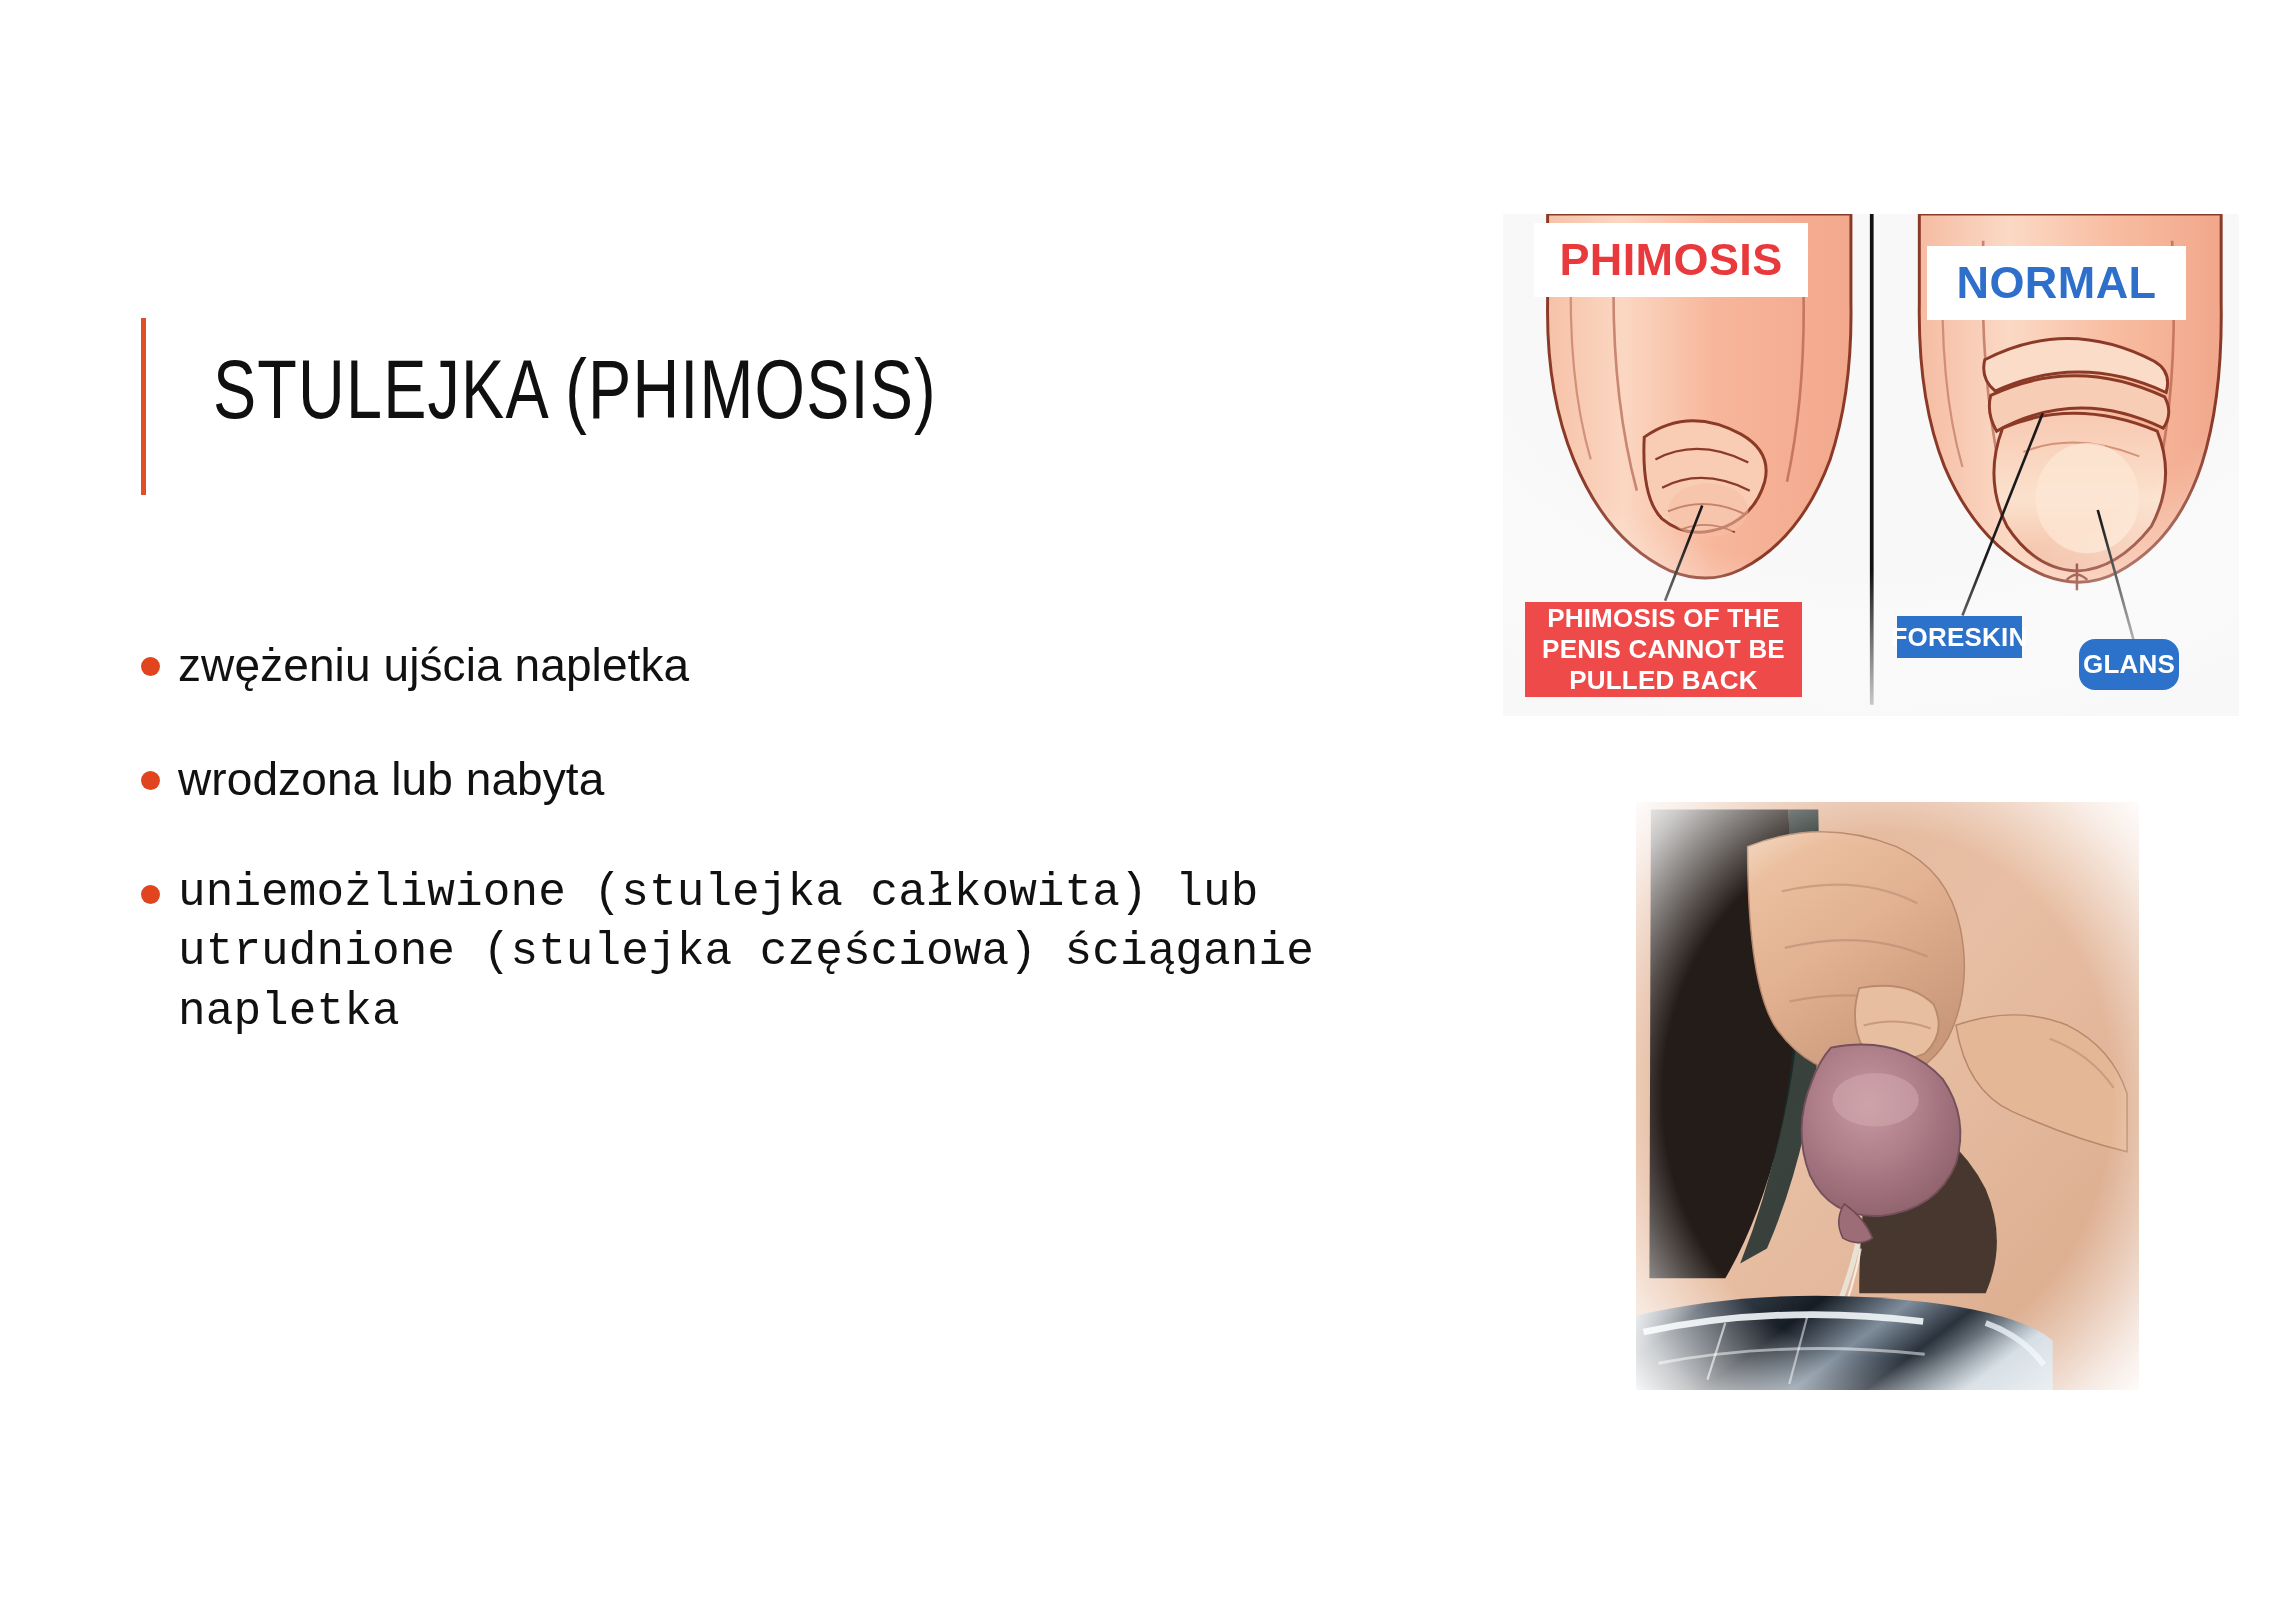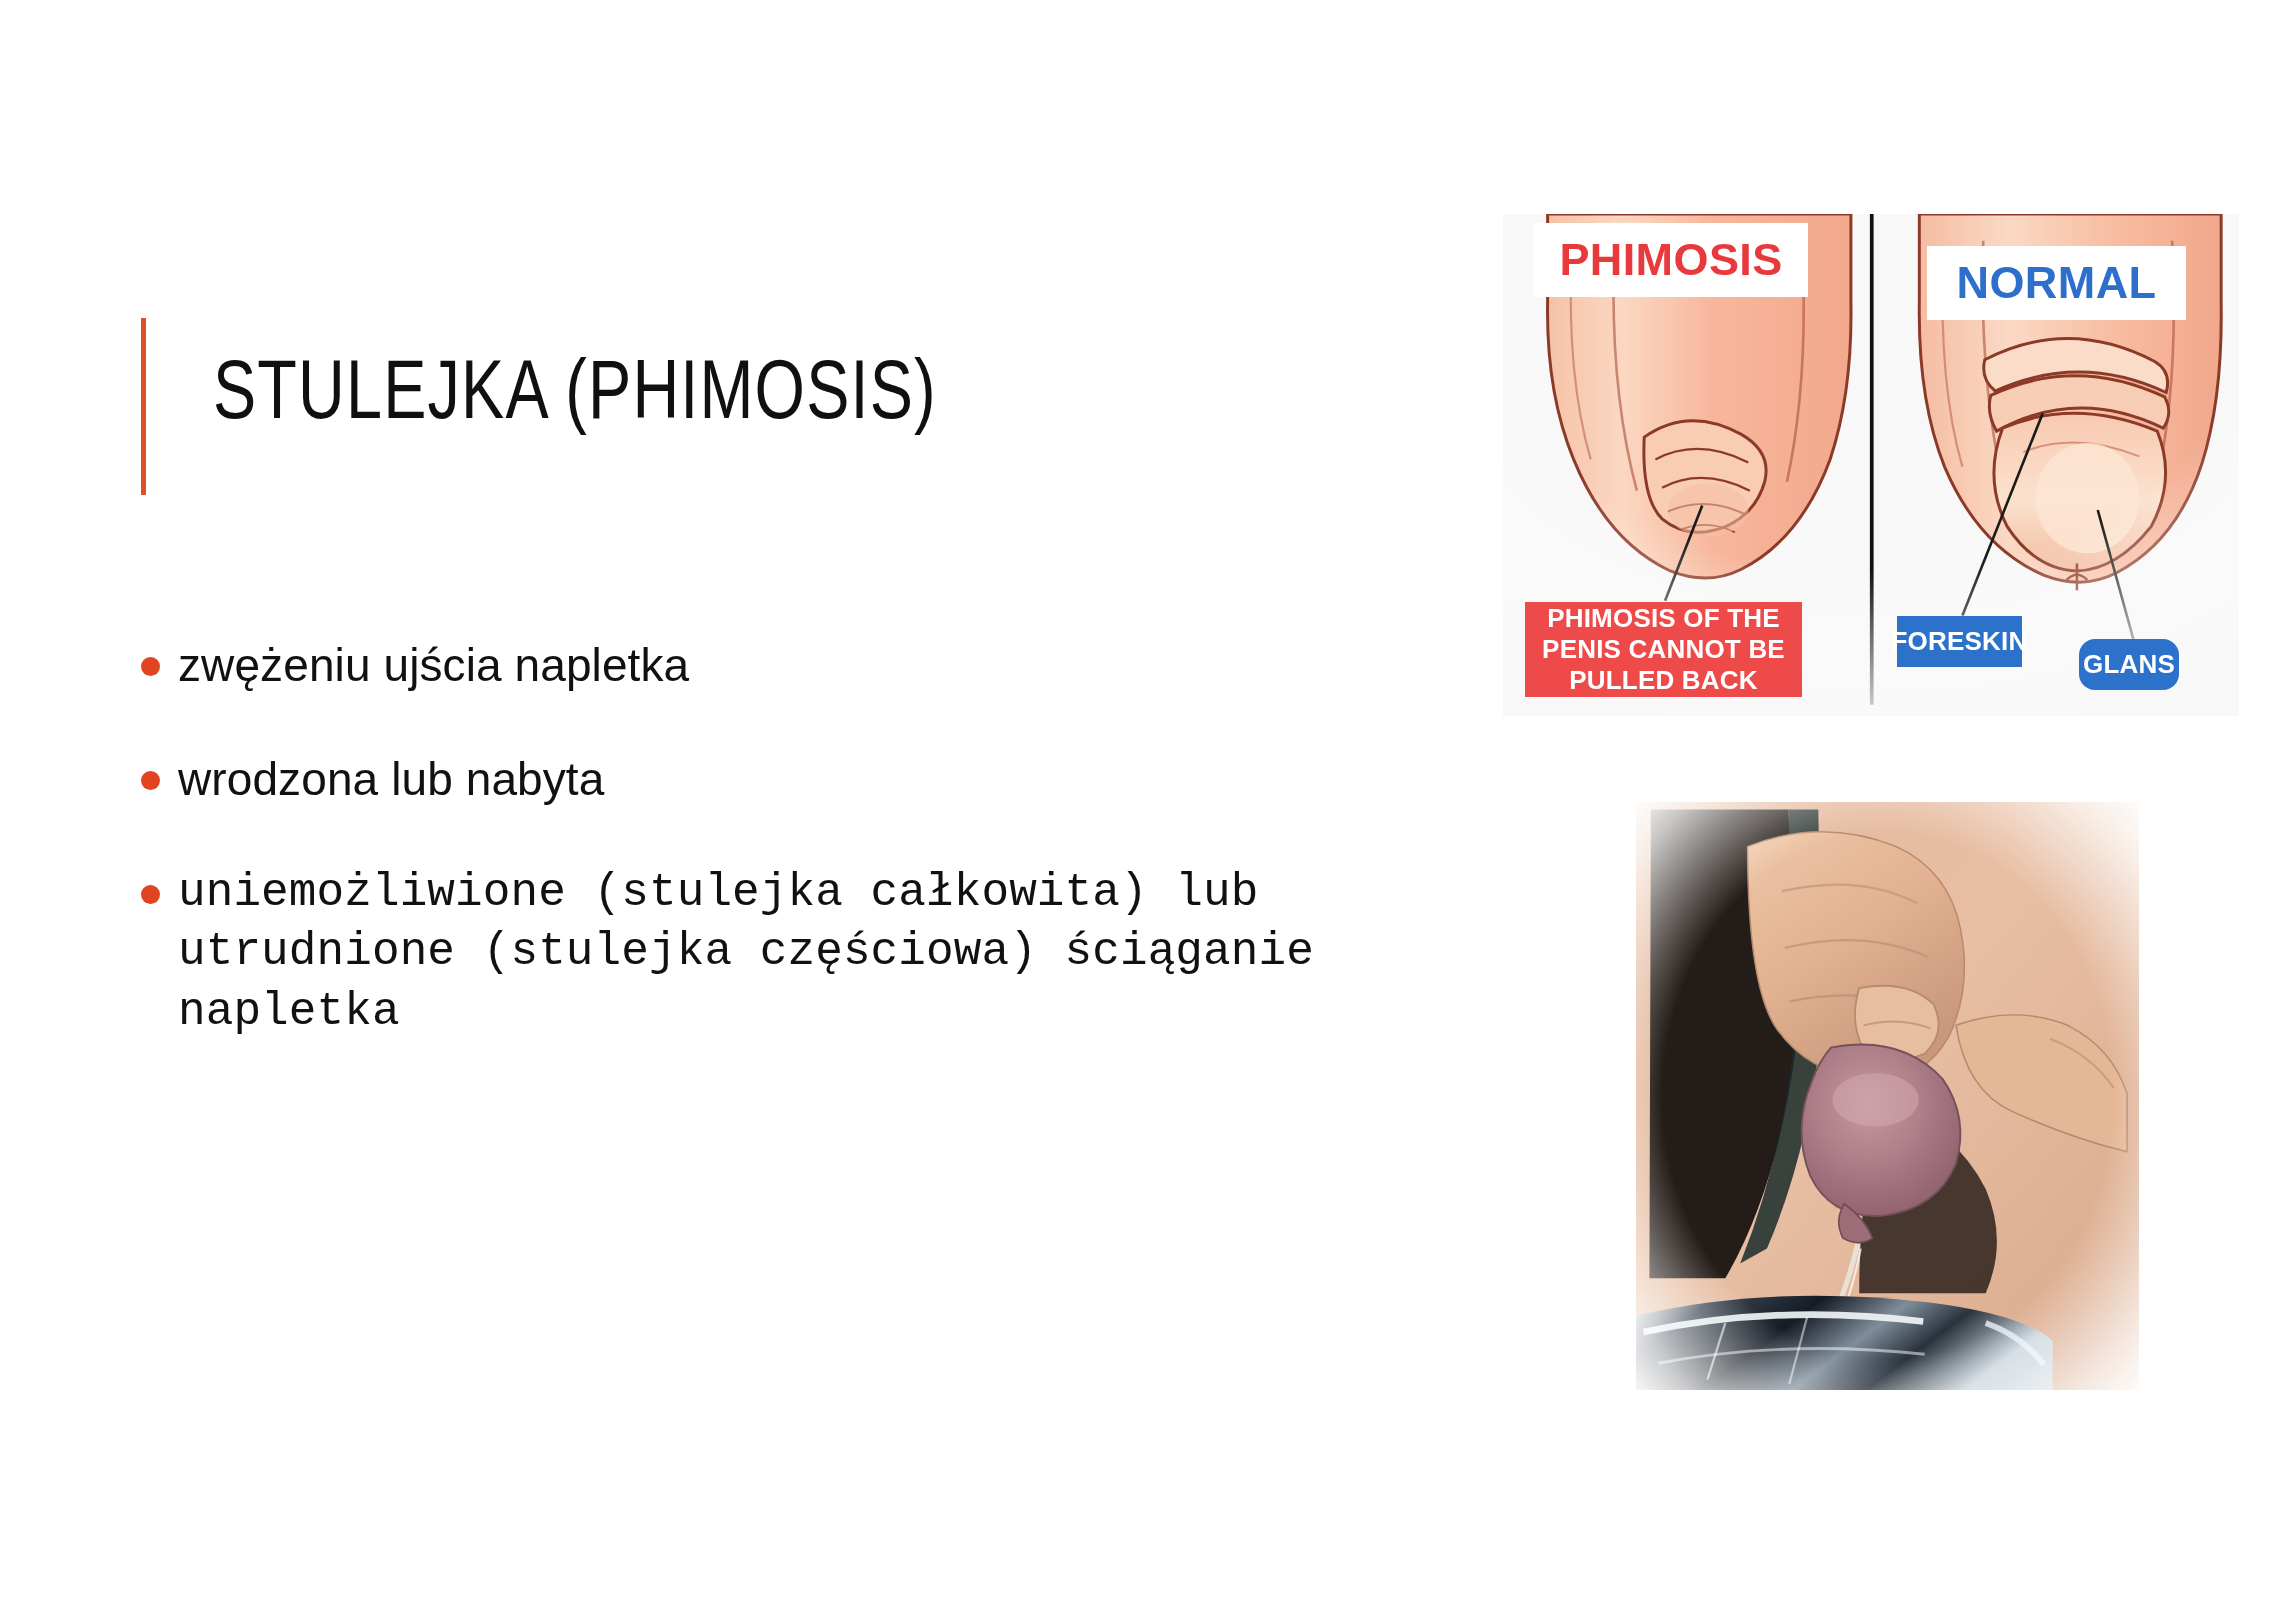--- a/index.html
+++ b/index.html
@@ -118,21 +118,21 @@
     font-weight: bold;
     line-height: 1.18;
     letter-spacing: 0.2px;
   }
   .dg-callout-red {
     left: 22px; top: 388px; width: 277px; height: 95px;
     background: #EE4A4A;
     font-size: 26px;
   }
   .dg-callout-foreskin {
-    left: 394px; top: 402px; width: 125px; height: 51px;
+    left: 394px; top: 402px; width: 125px; height: 42px;
     background: #2C72CB;
     font-size: 26px;
   }
   .dg-callout-glans {
     left: 576px; top: 425px; width: 100px; height: 51px;
     background: #2C72CB;
     font-size: 26px;
     border-radius: 16px;
   }
 

